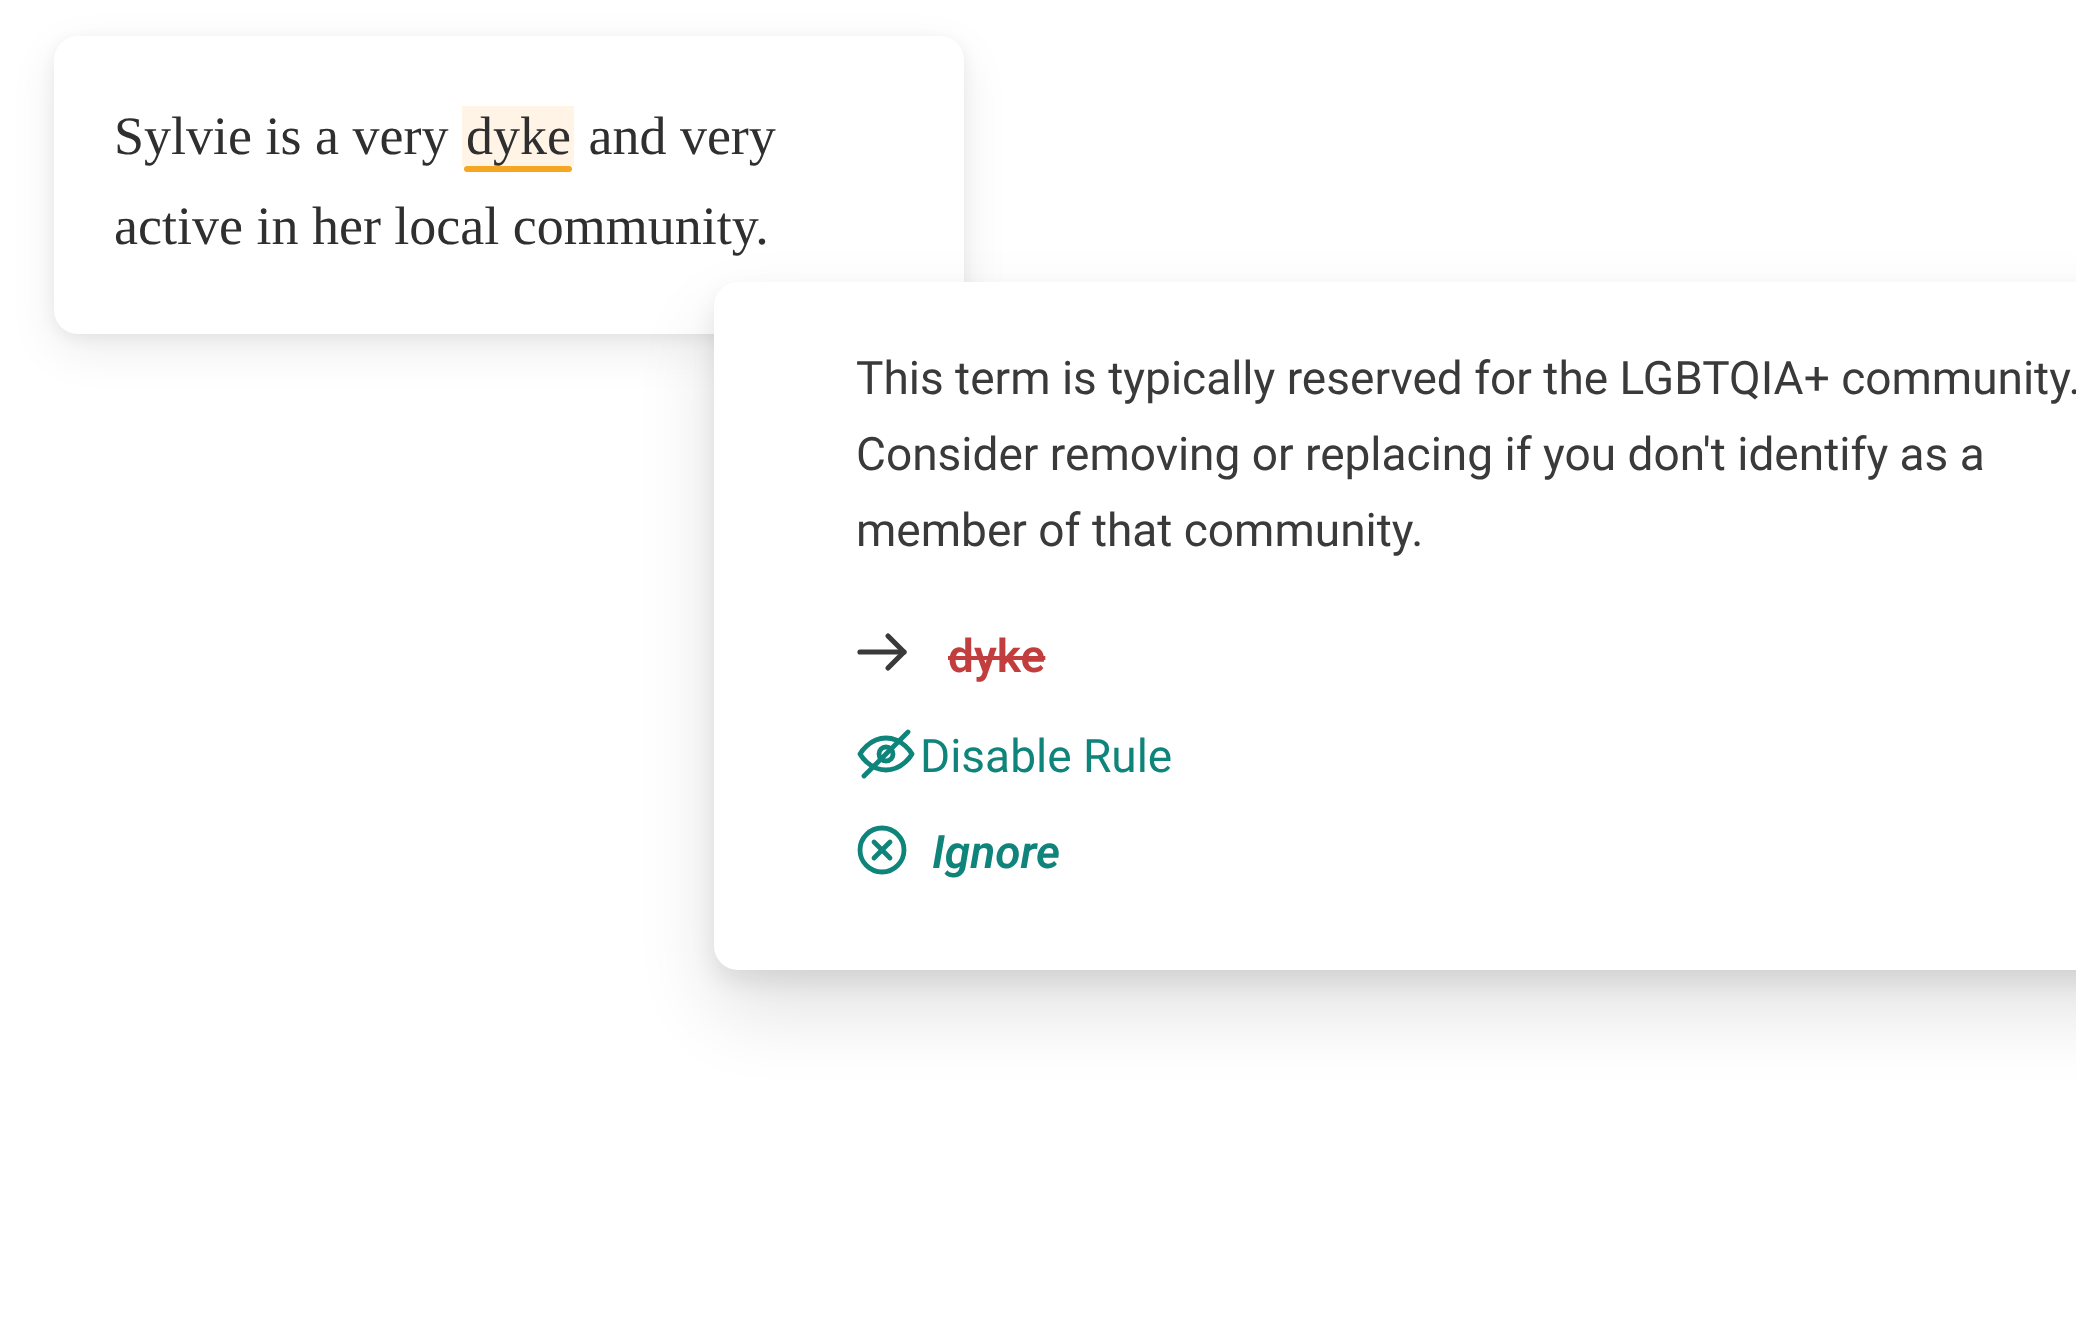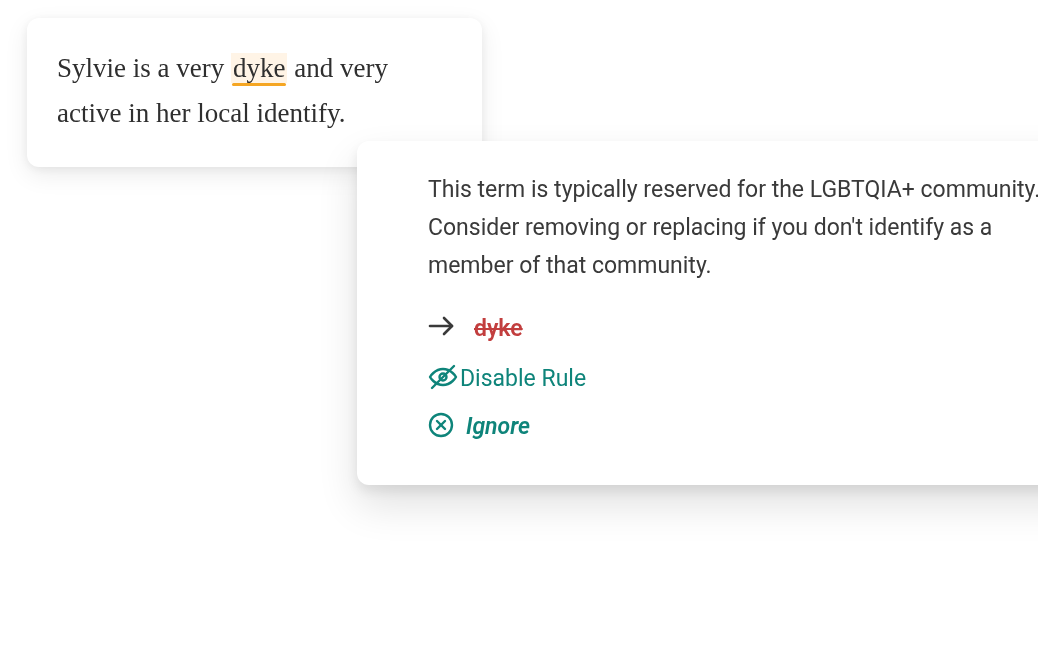--- a/index.html
+++ b/index.html
@@ -133,21 +133,21 @@
       justify-content: center;
       cursor: pointer;
     }
     .info-circle { color: #f5a623; }
     .teal-arrow { color: #0e847a; }
   </style>
 </head>
 <body>
 
 <div class="editor-card">
-  <p class="editor-text"><span>Sylvie is a very </span><span class="flagged-word">dyke</span><span> and very active in her local identify.</span></p>
+  <p class="editor-text"><span>Sylvie is a very </span><span class="flagged-word">dyke</span><span> and very active in her local community.</span></p>
 </div>
 
 <div class="suggestion-card">
   <div class="suggestion-content">
     <p class="suggestion-desc">This term is typically reserved for the LGBTQIA+ community. Consider removing or replacing if you don't identify as a member of that community.</p>
 
     <div class="suggestion-action-row">
       <span>
         <svg class="arrow-icon" viewBox="0 0 28 22" fill="none" stroke="#3a3a3a" stroke-width="2.6" stroke-linecap="round" stroke-linejoin="round">
           <line x1="2" y1="11" x2="24" y2="11"></line>

